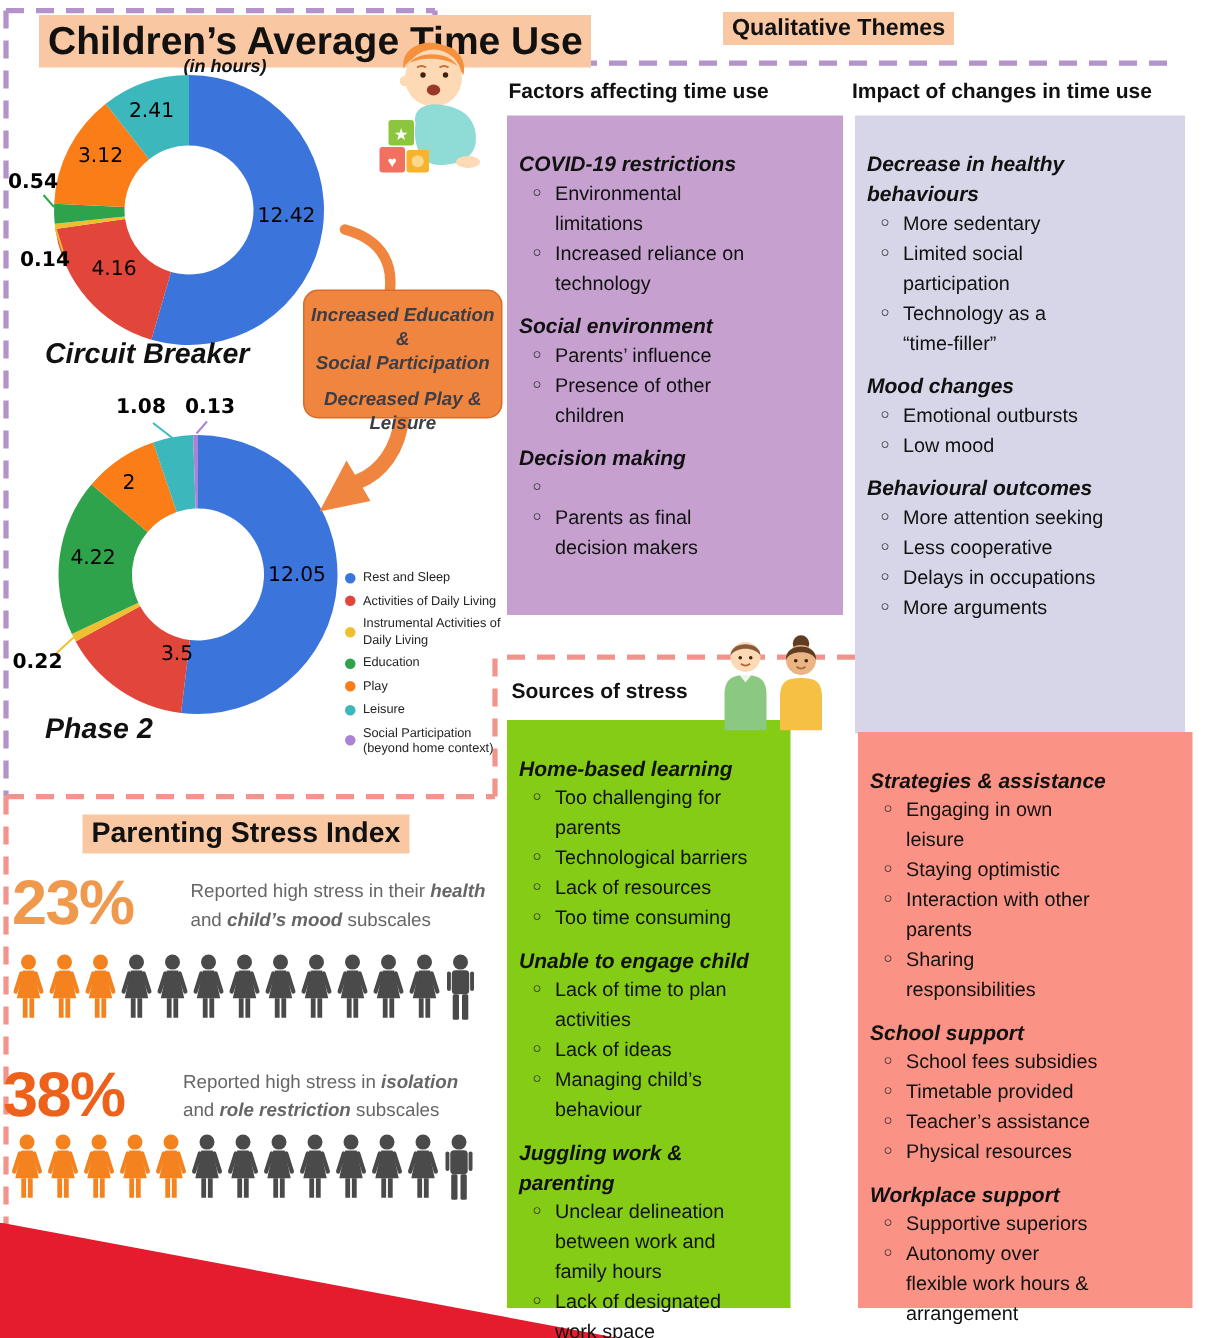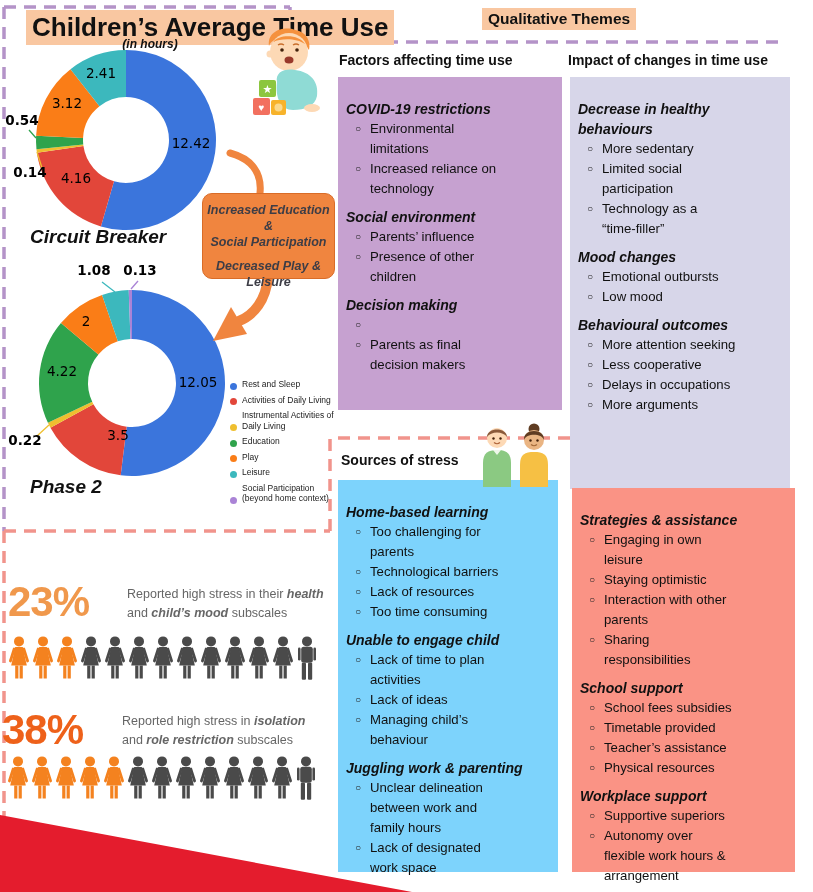--- a/index.html
+++ b/index.html
@@ -8,21 +8,21 @@
   svg.overlay{position:absolute;left:0;top:0;pointer-events:none}
   .hl{position:absolute;padding:2px 6px;font-weight:bold;white-space:nowrap}
   .tu-title{left:26px;top:10px;font-size:26px}
   .tu-sub{position:absolute;left:40px;top:37px;width:220px;text-align:center;
           font-style:italic;font-weight:bold;font-size:12px}
   .chart-cap{position:absolute;width:200px;font-weight:bold;
              font-style:italic;font-size:19px}
   .cap1{left:30px;top:226px}
   .cap2{left:30px;top:476px}
   .legend{position:absolute;left:230px;top:379px;width:110px}
-  .lg-item{display:flex;align-items:flex-end;margin-bottom:5px;font-size:8.5px;
+  .lg-item{display:flex;align-items:center;margin-bottom:5px;font-size:8.5px;
            line-height:10.5px;color:#222}
   .lg-dot{width:7px;height:7px;border-radius:50%;margin:1.5px 5px 0 0;flex:none}
   .lg-label{white-space:pre-line}
   .note-box{position:absolute;left:202px;top:193px;width:133px;height:86px;border-radius:10px;
             text-align:center;font-weight:bold;font-style:italic;font-size:12.5px;
             line-height:16px;padding-top:8px;box-sizing:border-box;border:1px solid #d96c28}
   .note-box .nb2{margin-top:8px}
   .note-box div{white-space:pre-line}
   .q-title{left:482px;top:8px;font-size:15.5px}
   .col-head{position:absolute;font-weight:bold;font-size:14px}
@@ -239,21 +239,21 @@
       </div>
       <div class="item">
         <span class="dot">○</span>
         <span class="txt">Delays in occupations</span>
       </div>
       <div class="item">
         <span class="dot">○</span>
         <span class="txt">More arguments</span>
       </div>
     </div>
-  <div class="qbox" style="left: 338px; top: 480px; width: 220px; height: 392px; background: #7dd3fc;">
+  <div class="qbox" style="left: 338px; top: 480px; width: 189px; height: 392px; background: #84cc16;">
       <div class="grp-t">Home-based learning</div>
       <div class="item">
         <span class="dot">○</span>
         <span class="txt">Too challenging for
 parents</span>
       </div>
       <div class="item">
         <span class="dot">○</span>
         <span class="txt">Technological barriers</span>
       </div>
@@ -354,20 +354,21 @@
     <path d="M19,27 L23,32 L27,27 Z" fill="#eef7ea"></path>
     <circle cx="60" cy="6" r="5.5" fill="#5f3c22"></circle>
     <circle cx="60" cy="17" r="10" fill="#eab583"></circle>
     <path d="M50,17 C49,5 71,5 70,17 C68,10 52,10 50,17 Z" fill="#5f3c22"></path>
     <circle cx="56.5" cy="17.5" r="1.2" fill="#42210b"></circle>
     <circle cx="63.5" cy="17.5" r="1.2" fill="#42210b"></circle>
     <path d="M57,21.5 Q60,24 63,21.5" stroke="#a56b3a" stroke-width="1.2" fill="none"></path>
     <path d="M46,64 L46,42 C46,31 51,29 60,29 C69,29 74,31 74,42 L74,64 Z" fill="#f6c044"></path>
   </svg>
 
+  <div class="hl psi-title" style="background: rgb(249, 199, 161);">Parenting Stress Index</div>
 
   <div class="stat-pct" style="left: 8px; top: 572px; color: rgb(240, 152, 76);">23%</div>
   <div class="stat-lines" style="left: 127px; top: 585px; color: rgb(102, 102, 102);">
       <div><span>Reported high stress in their </span><span class="em">health</span></div>
       <div><span>and </span><span class="em">child’s mood</span><span> subscales</span></div>
     </div>
   <div class="fig-row" style="left:7px;top:636px">
       <span class="fig" style="color: rgb(244, 130, 31);"><svg viewBox="0 0 24 54" width="24" height="54">
           <circle cx="12" cy="5.4" r="5" fill="currentColor"></circle>
           <path d="M8.2,11 L15.8,11 L19.8,29.5 L4.2,29.5 Z" fill="currentColor"></path>

